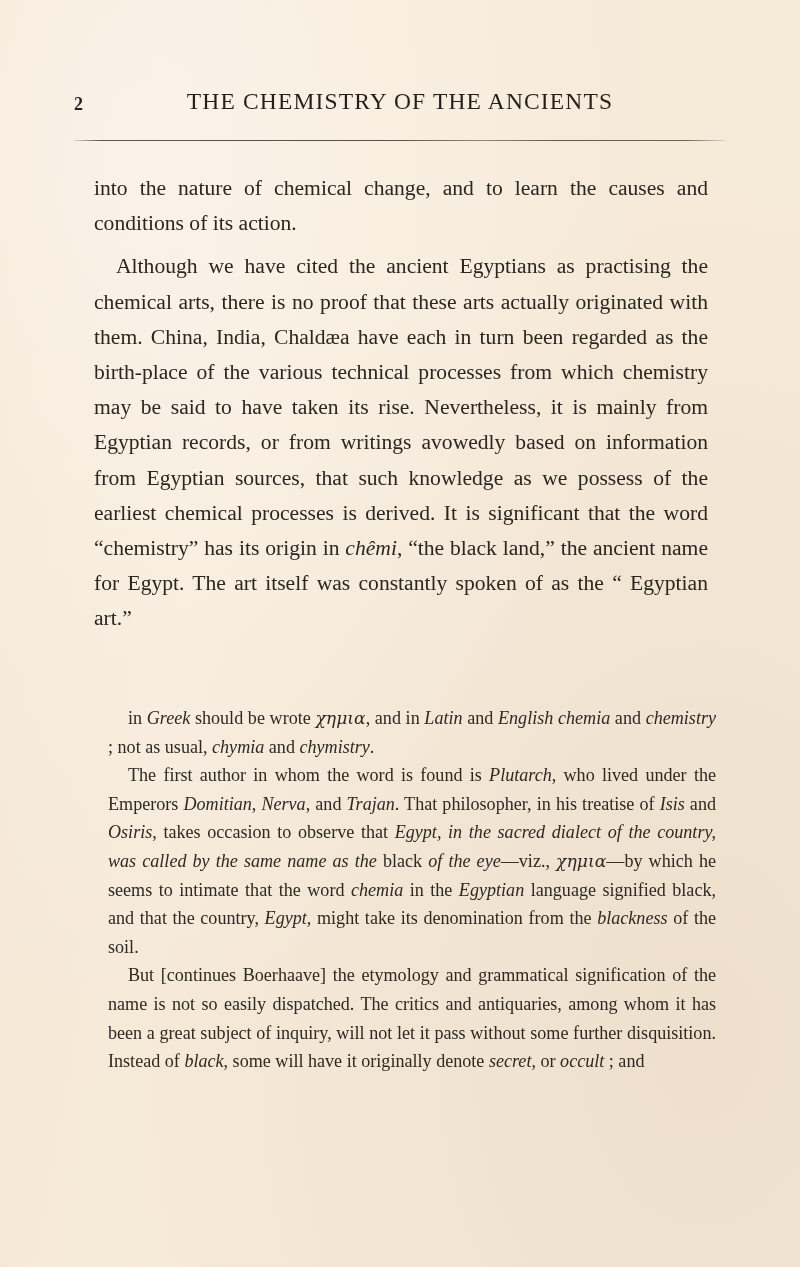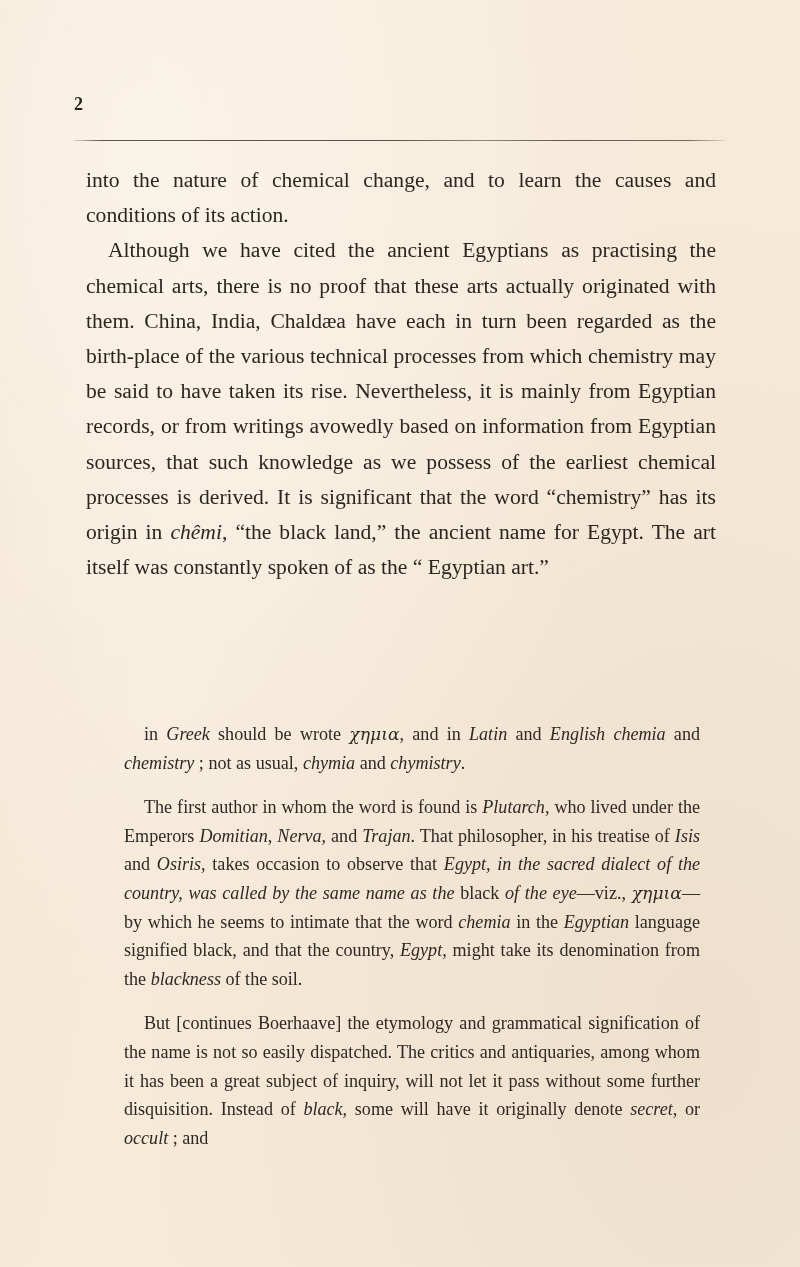--- a/index.html
+++ b/index.html
@@ -84,42 +84,42 @@
     top: 163px;
     width: 630px;
     font-size: 21.6px;
     line-height: 35.2px;
     text-align: justify;
     text-align-last: left;
     color: #2b2620;
     -webkit-font-smoothing: antialiased;
   }
   .body-block p {
-    margin: 0;
+    margin: 8px;
     text-align: justify;
     text-align-last: left;
   }
   .body-block p.indent {
     text-indent: 22px;
   }
 
   
   .quote-block {
     position: absolute;
     left: 108px;
     top: 704px;
     width: 608px;
     font-size: 18.1px;
     line-height: 28.6px;
     text-align: justify;
     text-align-last: left;
     color: #2e2923;
   }
   .quote-block p {
-    margin: 16px;
+    margin: 0;
     text-align: justify;
     text-align-last: left;
   }
   .quote-block p.indent {
     text-indent: 20px;
   }
 
   i, .it { font-style: italic; }
   .greek {
     font-family: "DejaVu Serif", "Liberation Serif", serif;
@@ -129,20 +129,21 @@
 </style>
 </head>
 <body>
 
 <div class="page">
 
   <div class="paper-texture"></div>
 
   <div class="header">
     <span class="folio">2</span>
+    <span class="running-title">THE CHEMISTRY OF THE ANCIENTS</span>
   </div>
   <div class="header-rule"></div>
 
   <div class="body-block">
 
     <p>into the nature of chemical change, and to learn the causes and conditions of its action.</p>
 
     <p class="indent"><span>Although we have cited the ancient Egyptians as practising the chemical arts, there is no proof that these arts actually originated with them.  China, India, Chaldæa have each in turn been regarded as the birth-place of the various technical processes from which chemistry may be said to have taken its rise.  Nevertheless, it is mainly from Egyptian records, or from writings avowedly based on information from Egyptian sources, that such knowledge as we possess of the earliest chemical processes is derived.  It is significant that the word “chemistry” has its origin in </span><i>chêmi</i><span>, “the black land,” the ancient name for Egypt.  The art itself was constantly spoken of as the “ Egyptian art.”</span></p>
 
 

